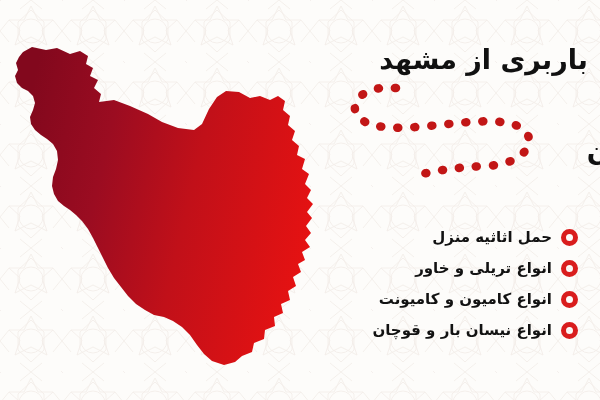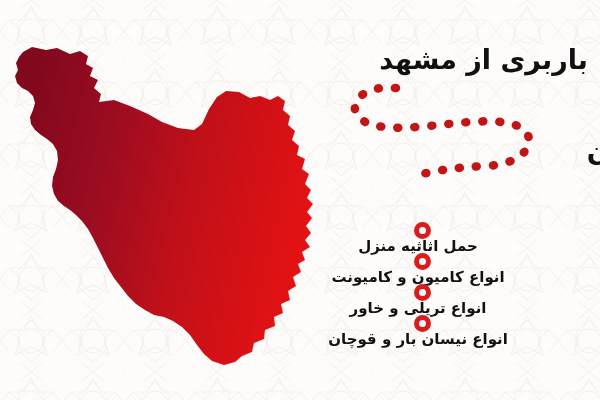--- a/index.html
+++ b/index.html
@@ -80,21 +80,21 @@
 
   
   .services {
     position: absolute;
     right: 22px;
     top: 222px;
     width: 320px;
   }
   .service-row {
     display: flex;
-    flex-direction: column;
+    flex-direction: row;
     align-items: center;
     justify-content: flex-start;
     height: 31px;
   }
   .bullet {
     flex: 0 0 auto;
     width: 17px;
     height: 17px;
     border-radius: 50%;
     border: 5px solid #d91d1d;
@@ -184,28 +184,28 @@
 
   <div class="services">
 
     <div class="service-row">
       <span class="bullet"></span>
       <span class="service-label">حمل اثاثیه منزل</span>
     </div>
 
     <div class="service-row">
       <span class="bullet"></span>
+      <span class="service-label">انواع تریلی و خاور</span>
+    </div>
+
+    <div class="service-row">
+      <span class="bullet"></span>
       <span class="service-label">انواع کامیون و کامیونت</span>
     </div>
 
     <div class="service-row">
       <span class="bullet"></span>
-      <span class="service-label">انواع تریلی و خاور</span>
-    </div>
-
-    <div class="service-row">
-      <span class="bullet"></span>
       <span class="service-label">انواع نیسان بار و قوچان</span>
     </div>
 
   </div>
 
 </div>
 
 </body></html>

